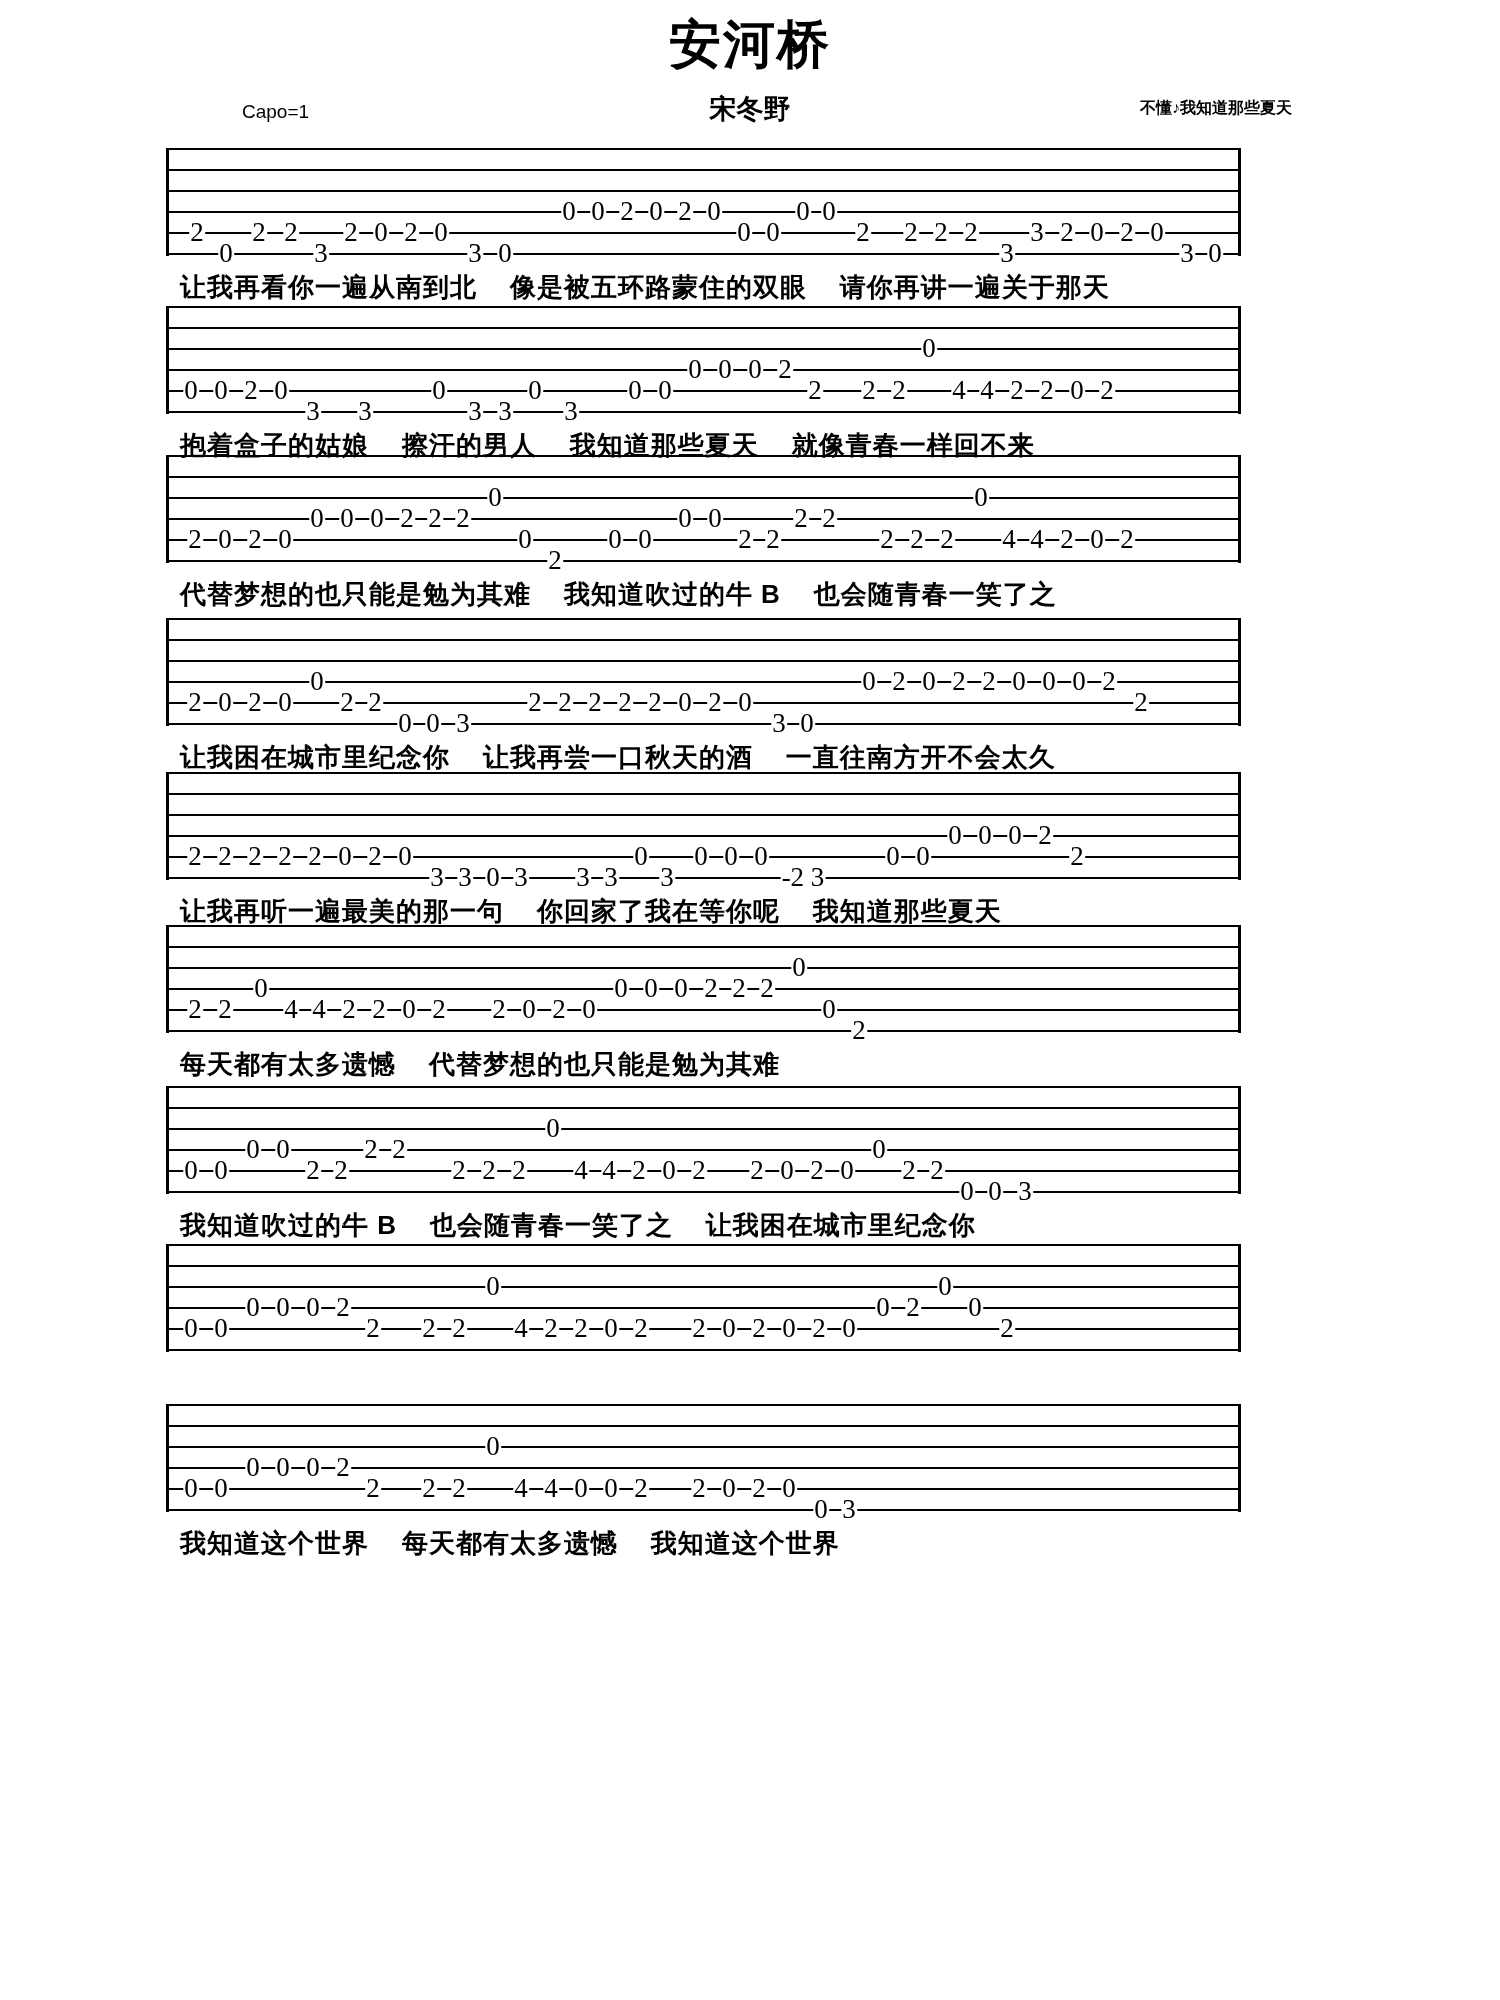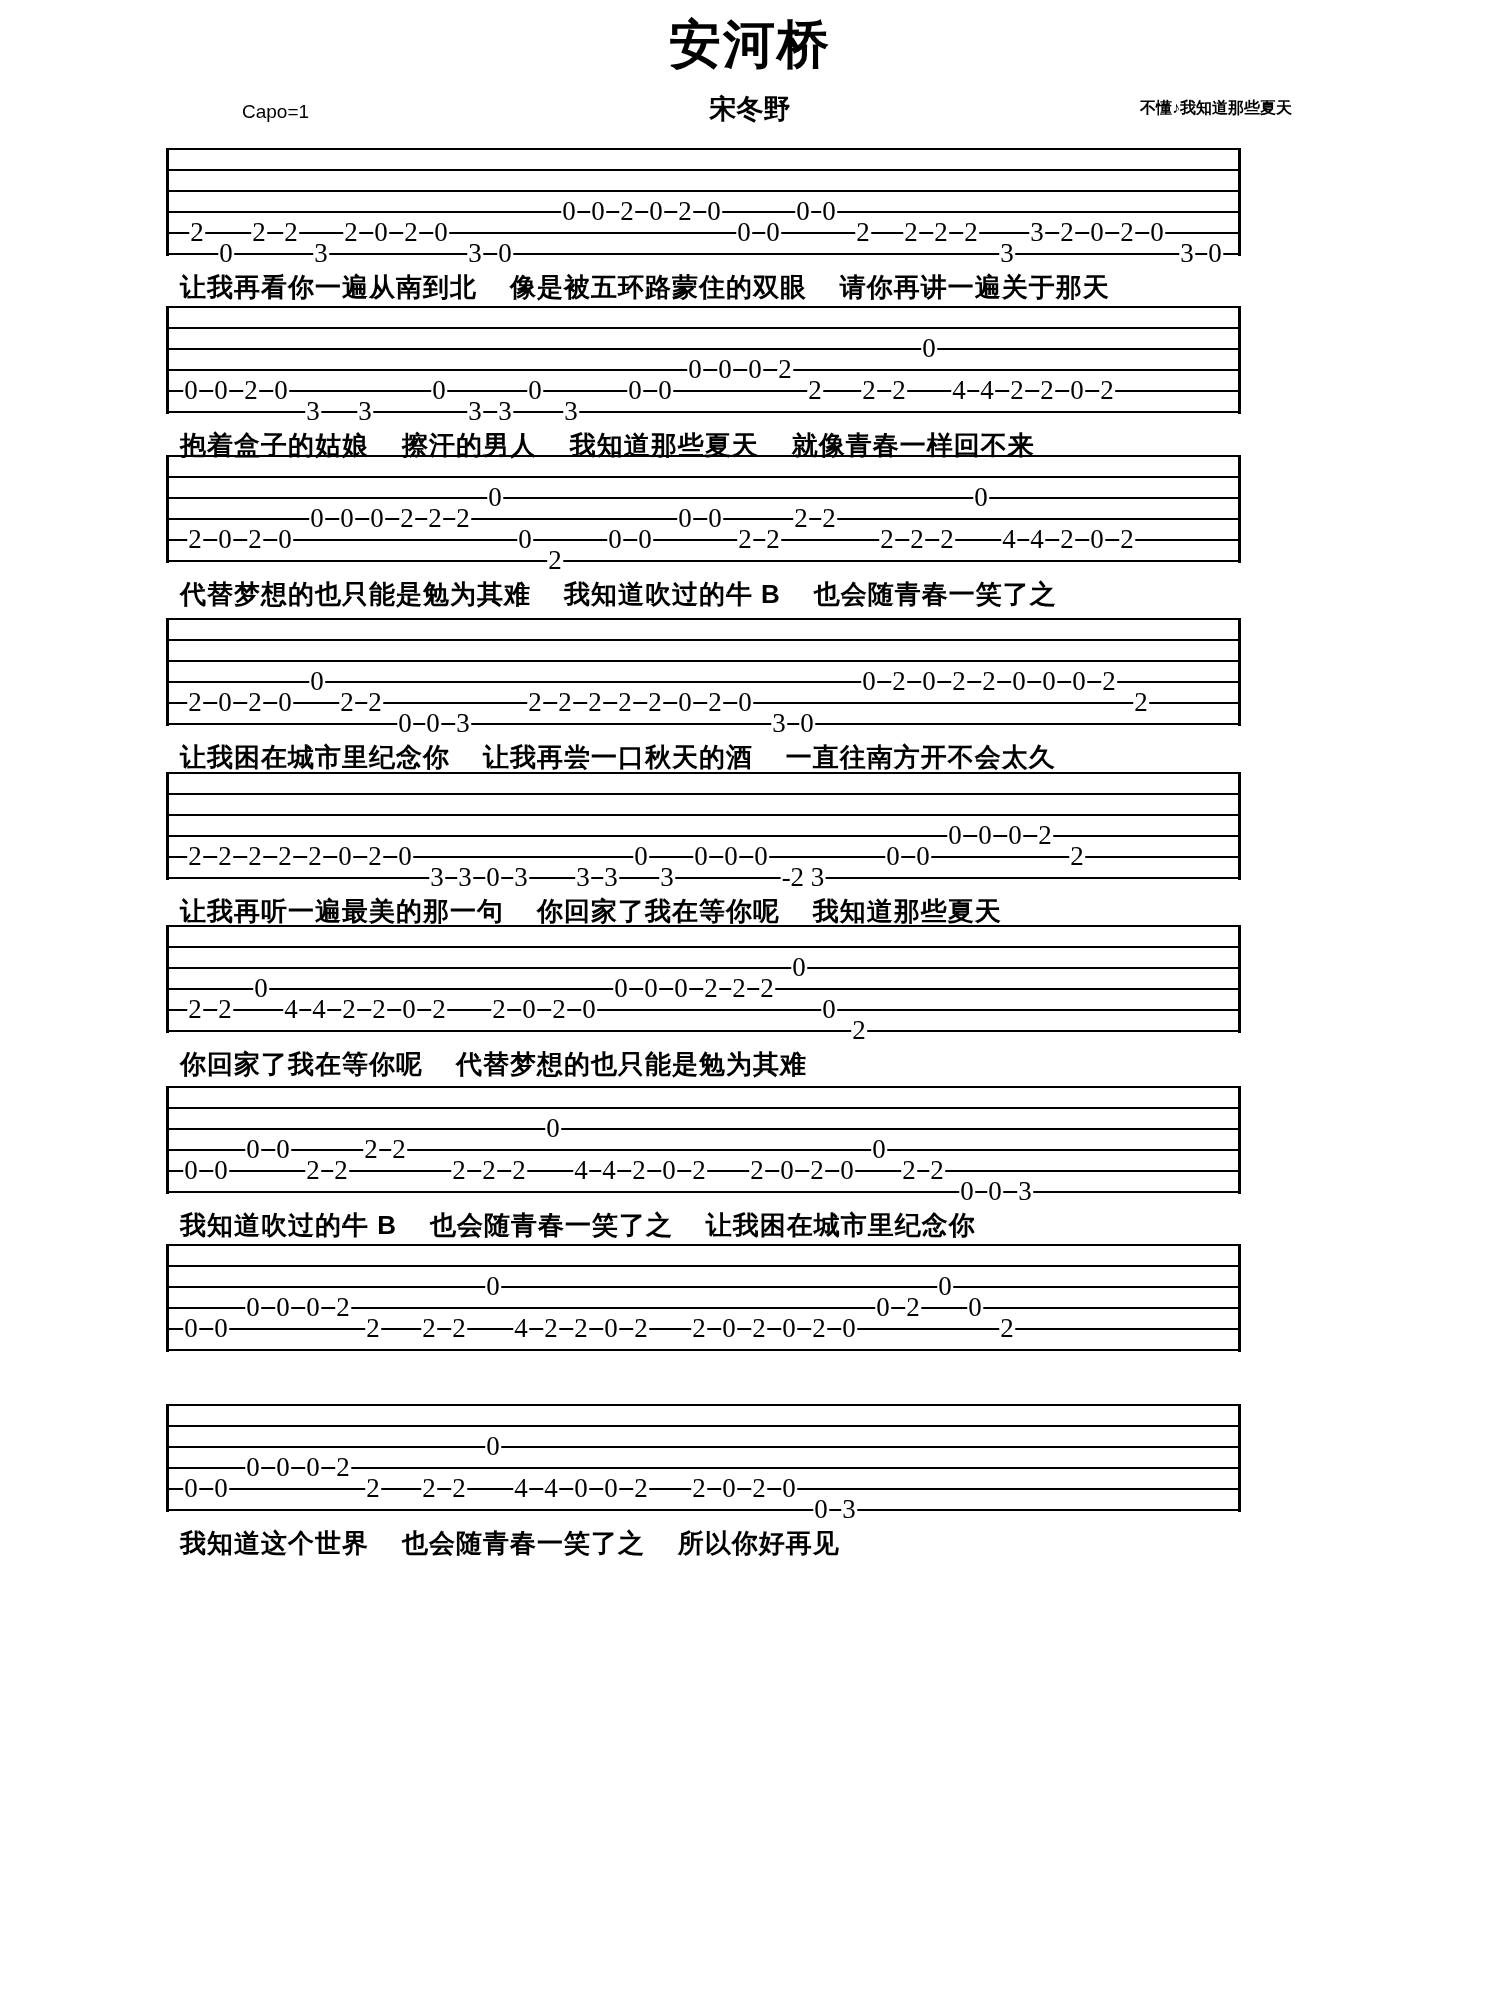--- a/index.html
+++ b/index.html
@@ -332,21 +332,21 @@
           <div class="note" style="left: 452px; top: 63px;">0</div>
           <div class="note" style="left: 482px; top: 63px;">0</div>
           <div class="note" style="left: 512px; top: 63px;">0</div>
           <div class="note" style="left: 542px; top: 63px;">2</div>
           <div class="note" style="left: 570px; top: 63px;">2</div>
           <div class="note" style="left: 598px; top: 63px;">2</div>
           <div class="note" style="left: 630px; top: 42px;">0</div>
           <div class="note" style="left: 660px; top: 84px;">0</div>
           <div class="note" style="left: 690px; top: 105px;">2</div>
         </div>
-        <div class="lyric" style="top: 126px;">你回家了我在等你呢    代替梦想的也只能是勉为其难</div>
+        <div class="lyric" style="top: 126px;">每天都有太多遗憾    代替梦想的也只能是勉为其难</div>
       </div>
       <div class="system" style="top: 1086px;">
         <div class="staff">
           <div class="ln l0"></div>
           <div class="ln l1"></div>
           <div class="ln l2"></div>
           <div class="ln l3"></div>
           <div class="ln l4"></div>
           <div class="ln l5"></div>
           <div class="note" style="left: 22px; top: 84px;">0</div>
@@ -438,17 +438,17 @@
           <div class="note" style="left: 412px; top: 84px;">0</div>
           <div class="note" style="left: 442px; top: 84px;">0</div>
           <div class="note" style="left: 472px; top: 84px;">2</div>
           <div class="note" style="left: 530px; top: 84px;">2</div>
           <div class="note" style="left: 560px; top: 84px;">0</div>
           <div class="note" style="left: 590px; top: 84px;">2</div>
           <div class="note" style="left: 620px; top: 84px;">0</div>
           <div class="note" style="left: 652px; top: 105px;">0</div>
           <div class="note" style="left: 680px; top: 105px;">3</div>
         </div>
-        <div class="lyric" style="top: 126px;">我知道这个世界    也会随青春一笑了之    所以你好再见</div>
+        <div class="lyric" style="top: 126px;">我知道这个世界    每天都有太多遗憾    我知道这个世界</div>
       </div>
     </div>
 
 </div>
 
 </body></html>

